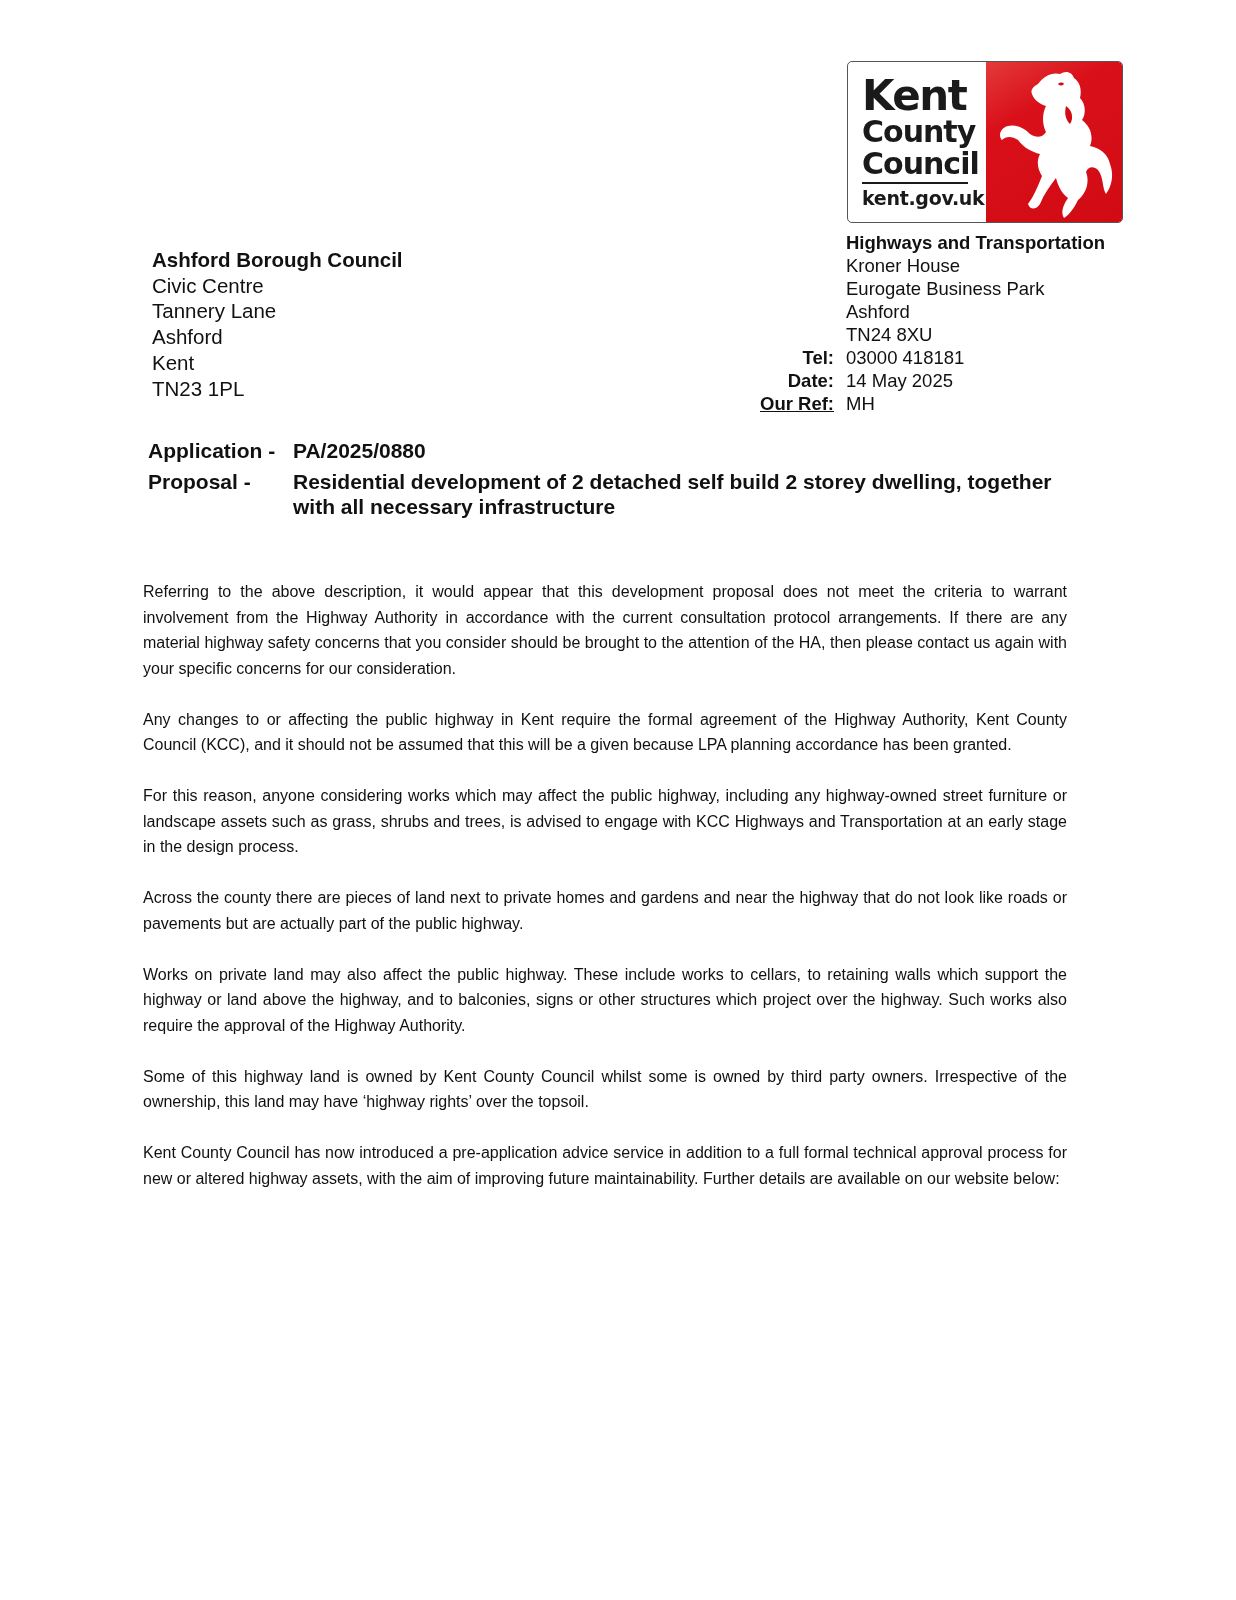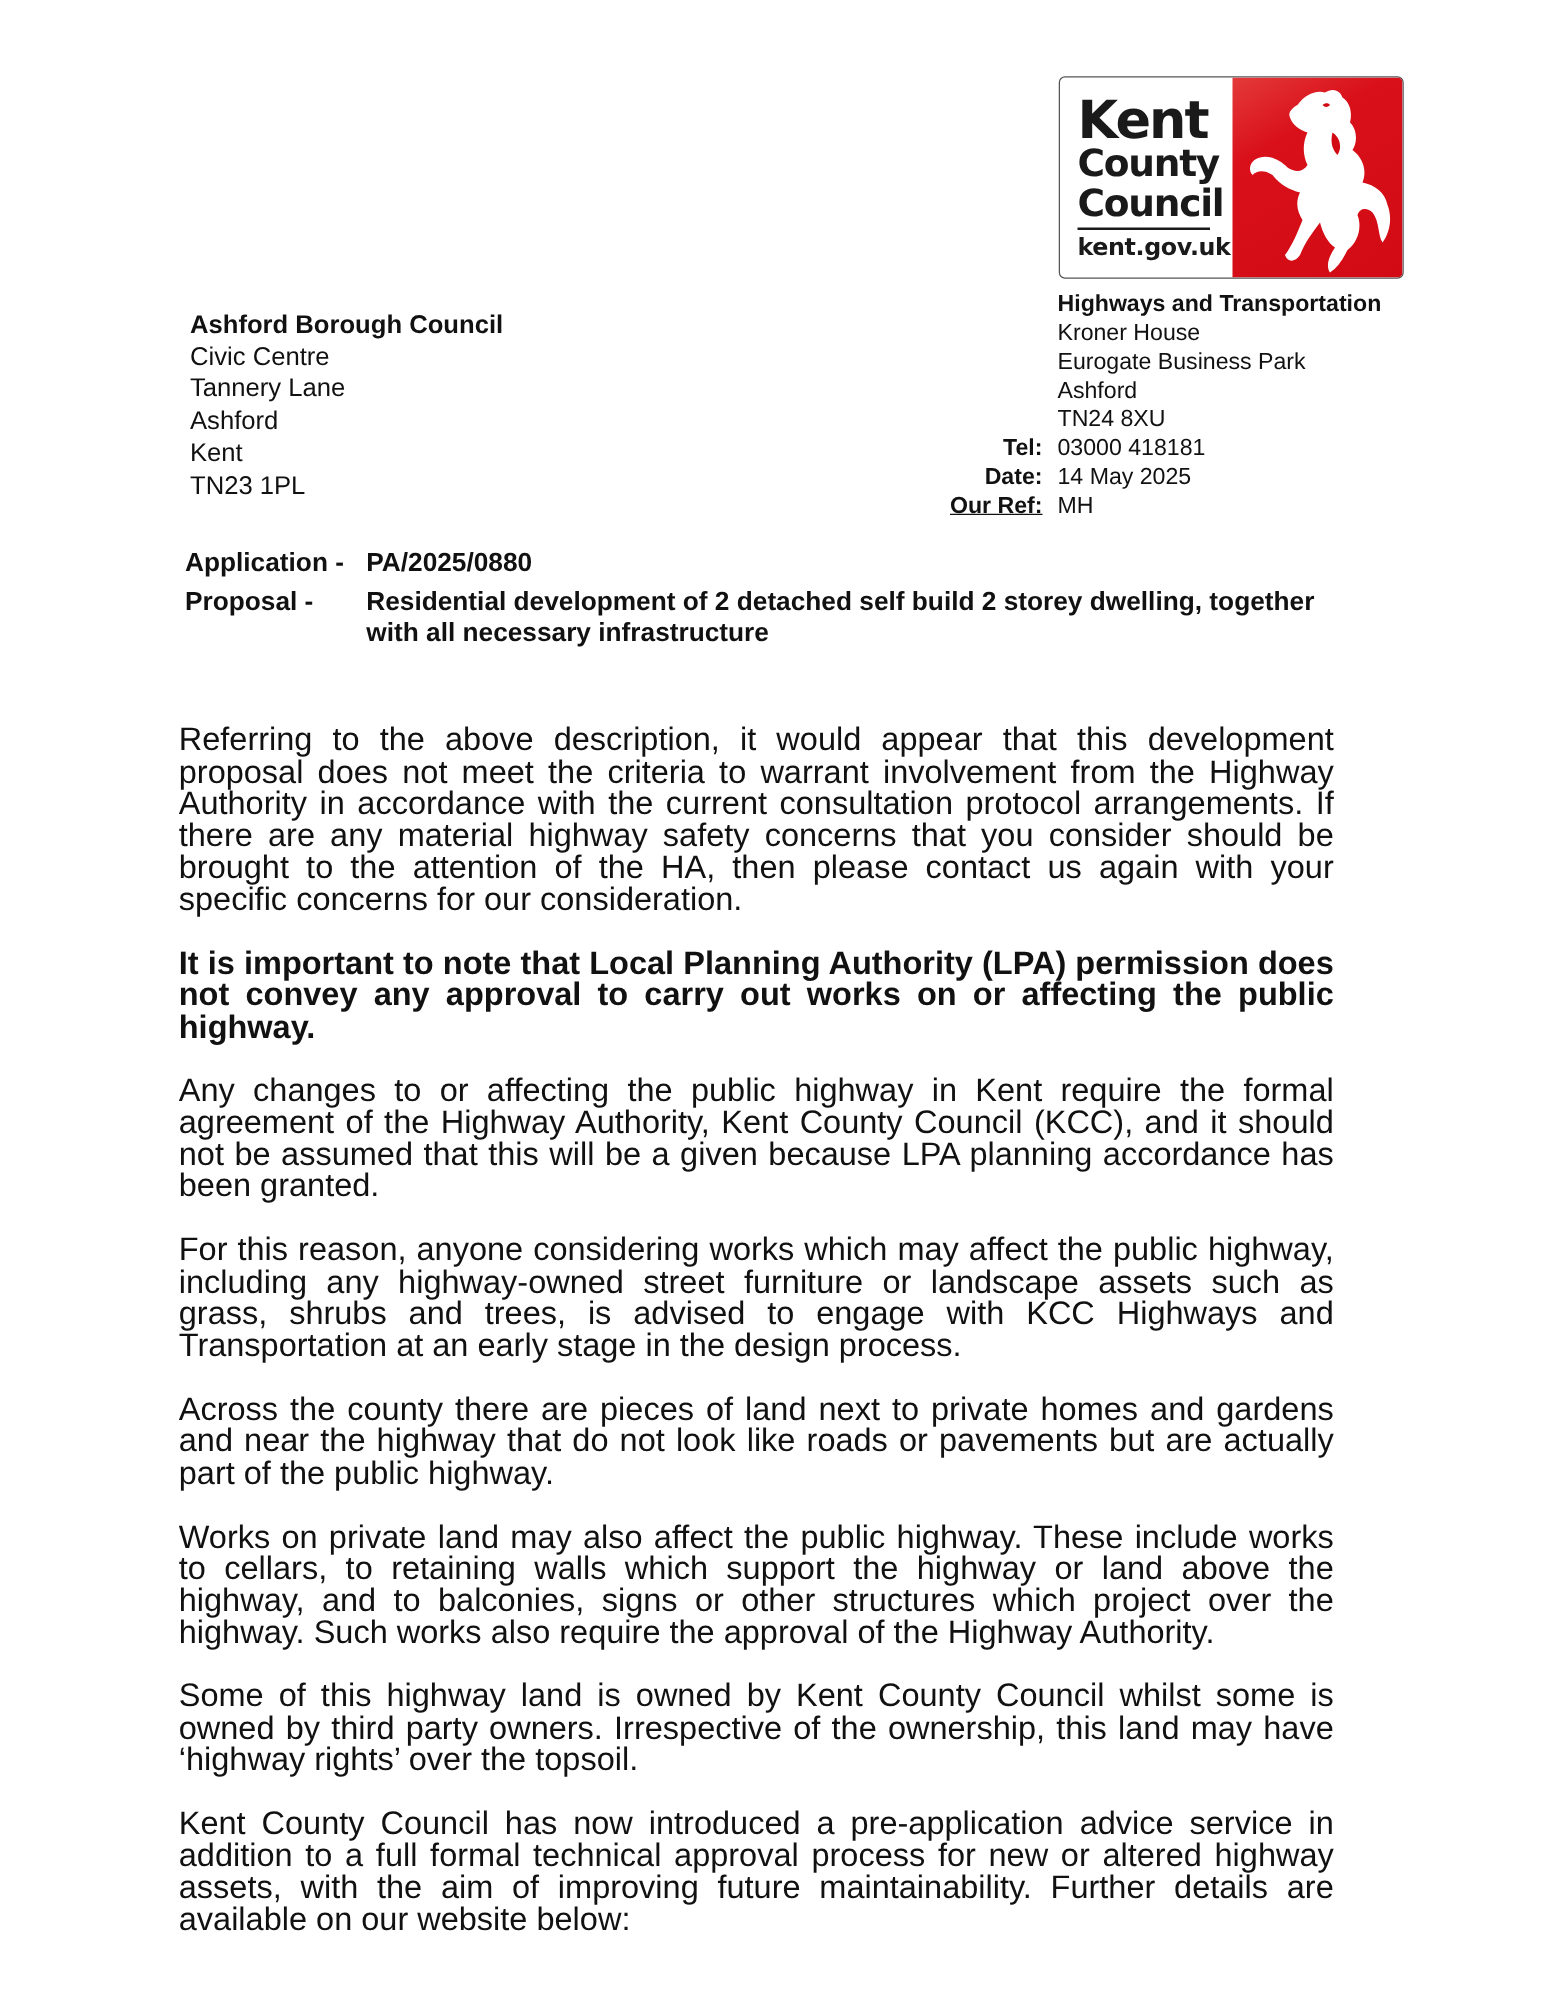--- a/index.html
+++ b/index.html
@@ -88,21 +88,21 @@
       line-height: 25.7px;
       margin-bottom: 5px;
     }
     .details-label { width: 145px; flex: none; }
     .details-value { flex: 1; }
 
     
     .body-text {
       left: 143px; top: 579px;
       width: 924px;
-      font-size: 26px;
+      font-size: 16px;
       line-height: 25.5px;
       text-align: justify;
     }
     .body-text p { margin: 0 0 25.5px 0; }
     .body-text p.bold { font-weight: bold; }
   </style>
 </head>
 <body>
 
 <div class="abs logo">
@@ -165,20 +165,19 @@
     <div class="details-value">PA/2025/0880</div>
   </div>
   <div class="details-row">
     <div class="details-label">Proposal -</div>
     <div class="details-value">Residential development of 2 detached self build 2 storey dwelling, together with all necessary infrastructure</div>
   </div>
 </div>
 
 <div class="abs body-text">
   <p>Referring to the above description, it would appear that this development proposal does not meet the criteria to warrant involvement from the Highway Authority in accordance with the current consultation protocol arrangements. If there are any material highway safety concerns that you consider should be brought to the attention of the HA, then please contact us again with your specific concerns for our consideration.</p>
-  <p class="bold">It is important to note that Local Planning Authority (LPA) permission does not convey any approval to carry out works on or affecting the public highway.</p>
   <p>Any changes to or affecting the public highway in Kent require the formal agreement of the Highway Authority, Kent County Council (KCC), and it should not be assumed that this will be a given because LPA planning accordance has been granted.</p>
   <p>For this reason, anyone considering works which may affect the public highway, including any highway-owned street furniture or landscape assets such as grass, shrubs and trees, is advised to engage with KCC Highways and Transportation at an early stage in the design process.</p>
   <p>Across the county there are pieces of land next to private homes and gardens and near the highway that do not look like roads or pavements but are actually part of the public highway.</p>
   <p>Works on private land may also affect the public highway. These include works to cellars, to retaining walls which support the highway or land above the highway, and to balconies, signs or other structures which project over the highway. Such works also require the approval of the Highway Authority.</p>
   <p>Some of this highway land is owned by Kent County Council whilst some is owned by third party owners. Irrespective of the ownership, this land may have ‘highway rights’ over the topsoil.</p>
   <p>Kent County Council has now introduced a pre-application advice service in addition to a full formal technical approval process for new or altered highway assets, with the aim of improving future maintainability. Further details are available on our website below:</p>
 </div>
 
 </body></html>

